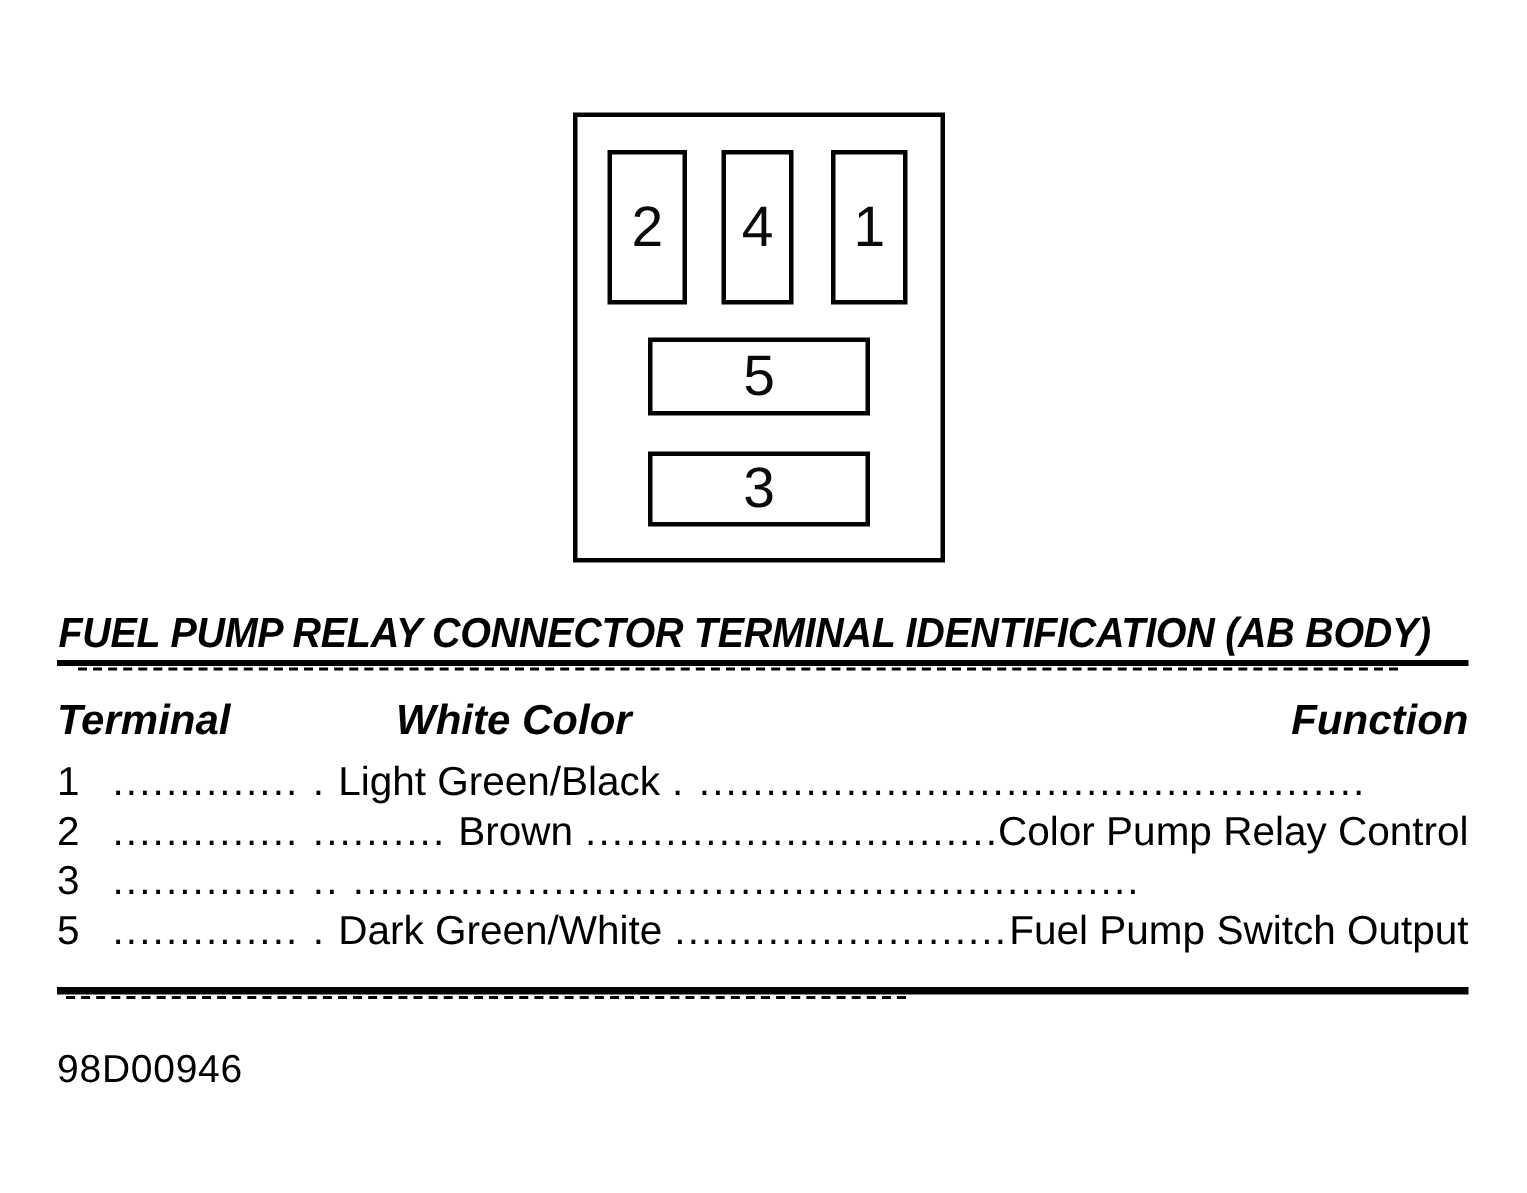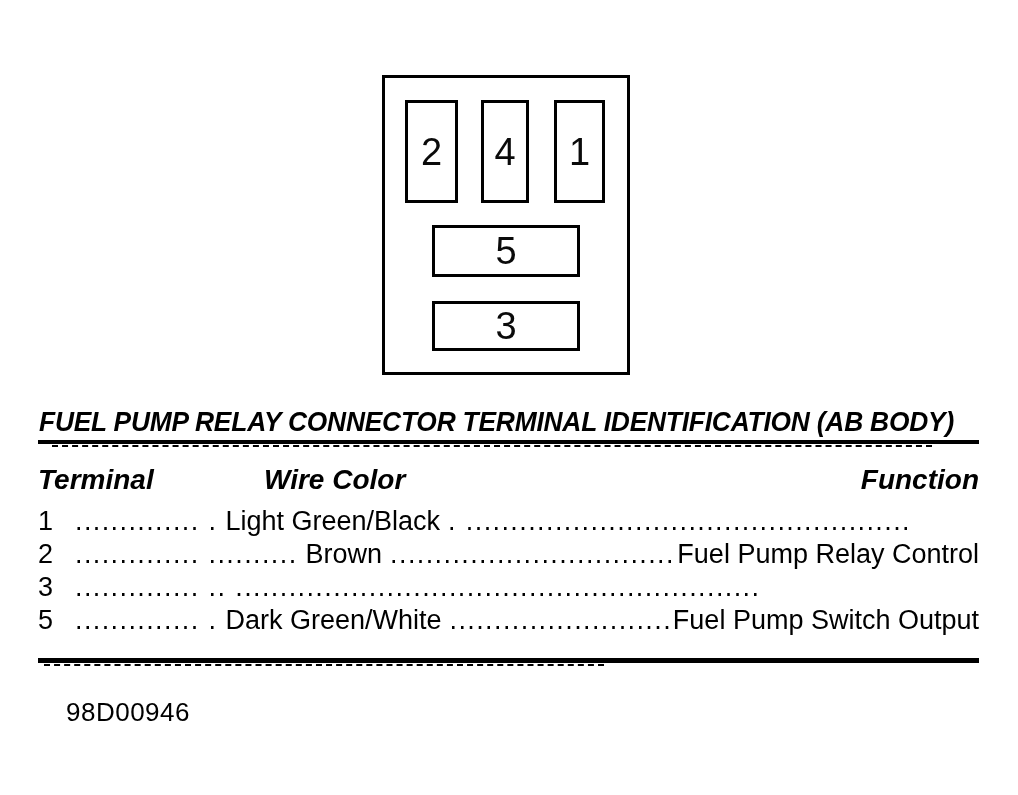--- a/index.html
+++ b/index.html
@@ -88,21 +88,21 @@
     position: absolute; left: 38px; top: 658px;
     width: 941px; height: 5px; background: #000;
   }
   .bottom-rule-fringe {
     position: absolute; left: 44px; top: 664px;
     width: 560px; height: 0;
     border-top: 2px dashed #000;
   }
   .figure-id {
     position: absolute; left: 38px; top: 697px;
-    font-size: 26px; letter-spacing: 0.5px; margin-left: 28px;
+    font-size: 26px; letter-spacing: 0.5px;
   }
 </style>
 </head>
 <body>
 
 <div class="page">
 
   <div class="connector">
     <div class="pin pin-v2">
       <span>2</span>
@@ -120,39 +120,39 @@
       <span>3</span>
     </div>
   </div>
 
   <div class="fig-title">FUEL PUMP RELAY CONNECTOR TERMINAL IDENTIFICATION (AB BODY)</div>
   <div class="title-rule"></div>
   <div class="title-rule-fringe"></div>
 
   <div class="thead">
     <span class="th-terminal">Terminal</span>
-    <span class="th-wire">Wire Color</span>
+    <span class="th-wire">White Color</span>
     <span class="th-func">Function</span>
   </div>
 
   <div class="tbody">
 
     <div class="trow">
       <span class="c-term">1</span>
       <span class="c-dots">.............. .</span>
       <span class="c-wire">Light Green/Black</span>
       <span class="c-fill">. ..................................................</span>
     </div>
 
     <div class="trow">
       <span class="c-term">2</span>
       <span class="c-dots">.............. ..........</span>
       <span class="c-wire">Brown</span>
       <span class="c-fill">......................................................</span>
-      <span class="c-func">Fuel Pump Relay Control</span>
+      <span class="c-func">Color Pump Relay Control</span>
     </div>
 
     <div class="trow">
       <span class="c-term">3</span>
       <span class="c-dots">.............. .</span>
       <span class="c-fill">. ...........................................................</span>
     </div>
 
     <div class="trow">
       <span class="c-term">5</span>

